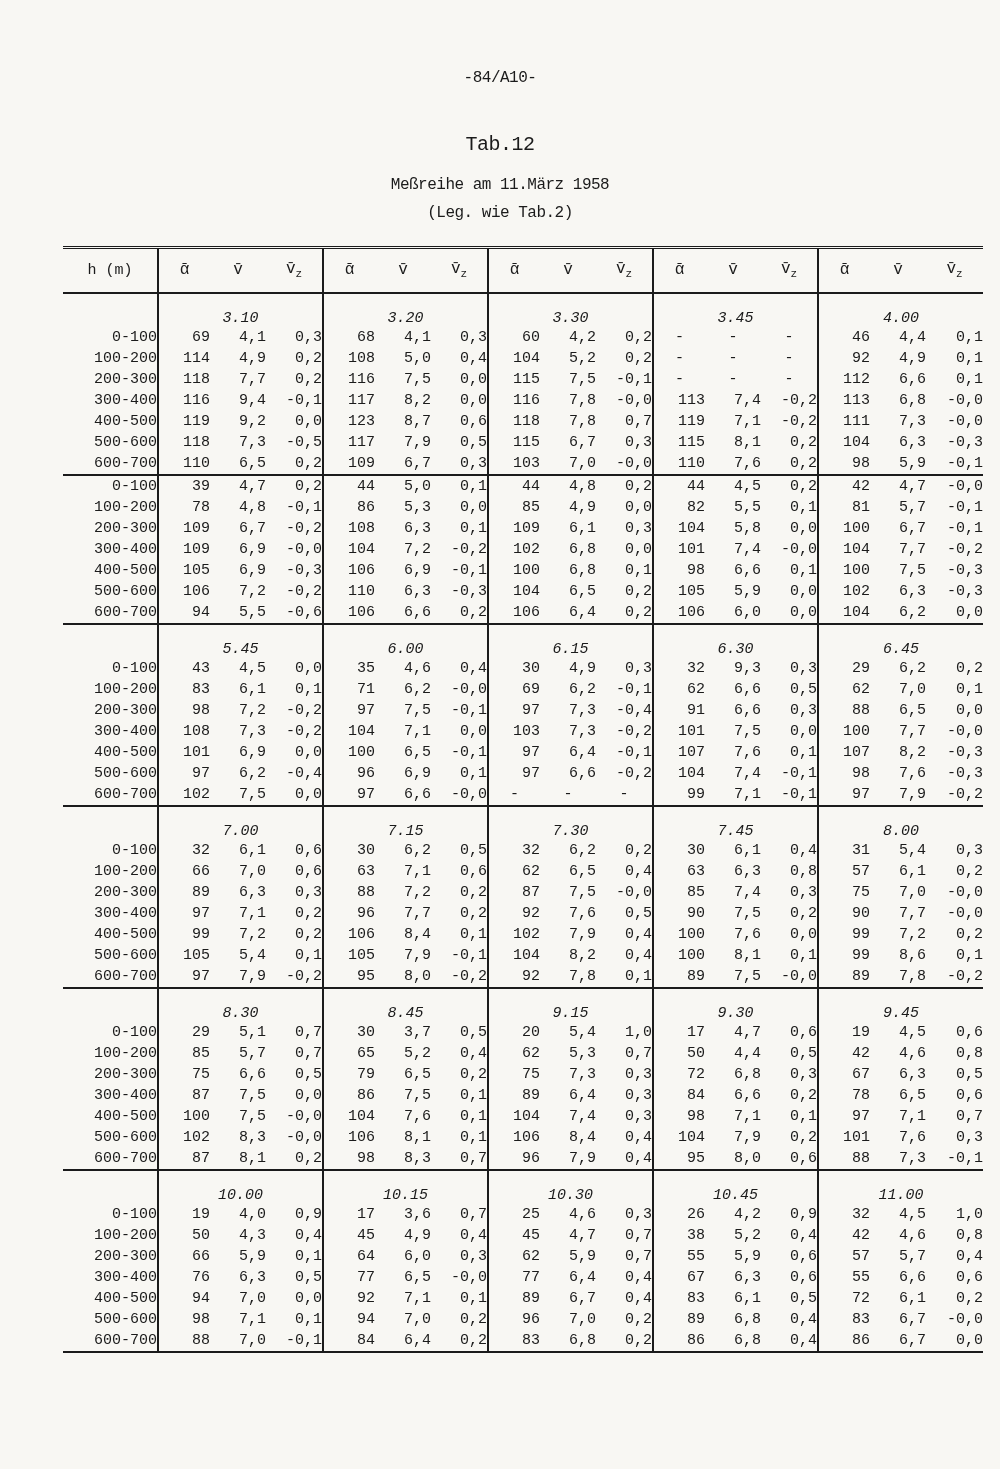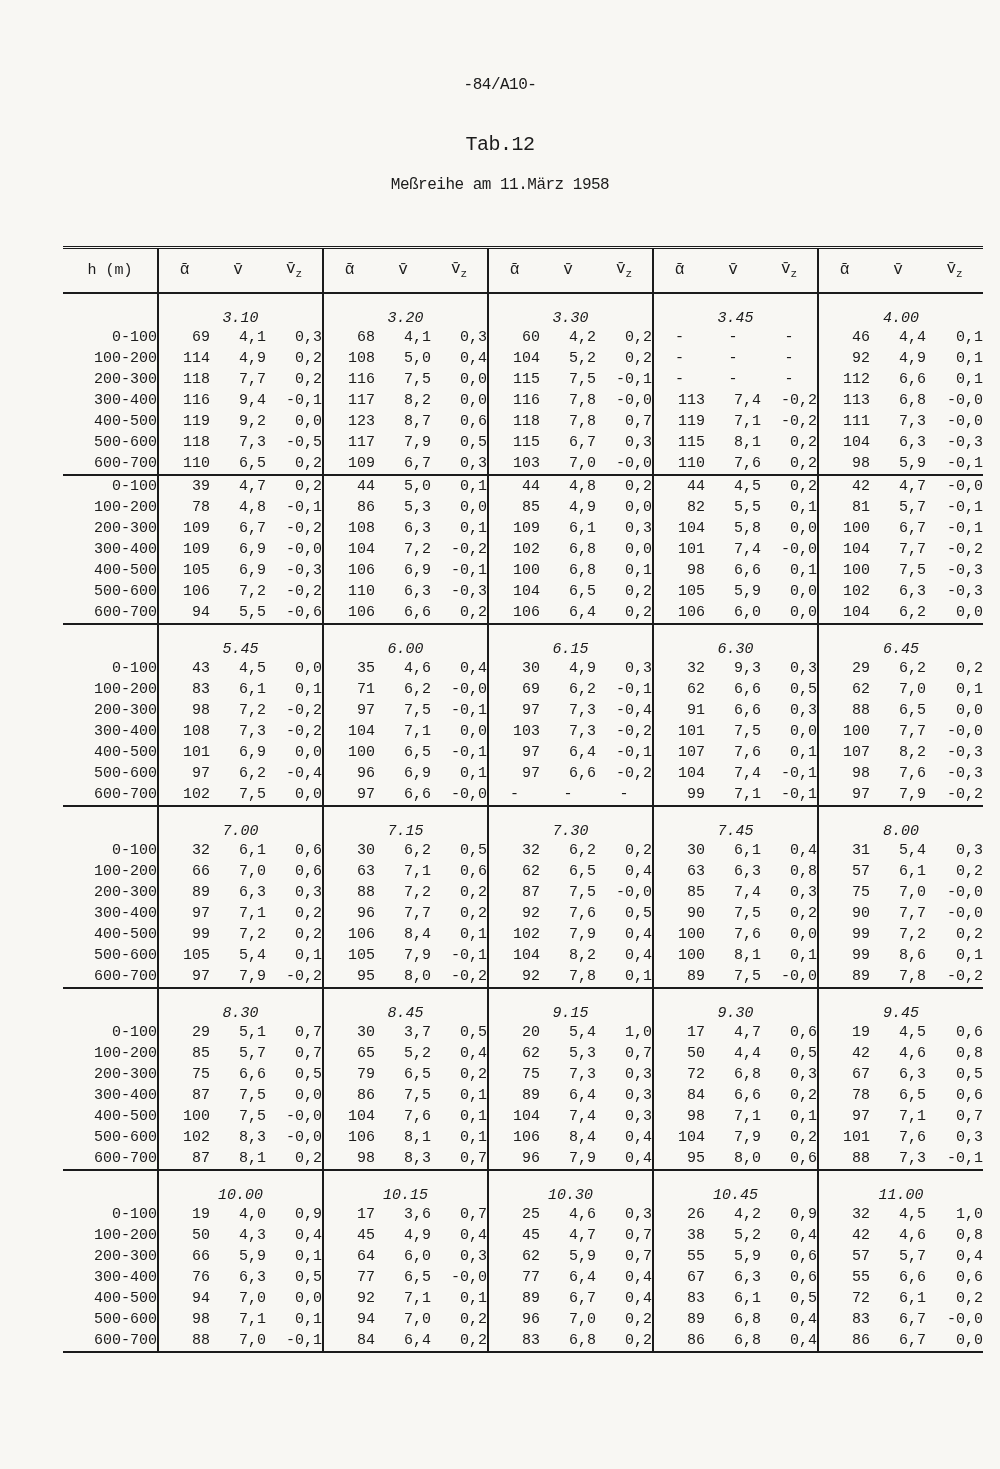--- a/index.html
+++ b/index.html
@@ -18,21 +18,21 @@
     overflow: hidden;
   }
   .title-line {
     position: absolute;
     left: 0;
     width: 1000px;
     text-align: center;
     letter-spacing: -0.5px;
     white-space: pre;
   }
-  .page-number { top: 76px;  font-size: 16px; }
+  .page-number { top: 69px;  font-size: 16px; }
   .tab-label   { top: 133px; font-size: 20px; }
   .subtitle    { top: 176px; font-size: 16px; }
   .legend-note { top: 204px; font-size: 16px; }
 
   table.meas {
     position: absolute;
     left: 63px;
     top: 246px;
     width: 920px;
     border-collapse: collapse;
@@ -71,20 +71,21 @@
   td.vz-col  { padding-right: 8px; }
   td.dash    { text-align: center; padding-right: 0; }
 </style>
 </head>
 <body>
 
 <div class="page">
   <div class="title-line page-number">-84/A10-</div>
   <div class="title-line tab-label">Tab.12</div>
   <div class="title-line subtitle">Meßreihe am 11.März 1958</div>
+  <div class="title-line legend-note">(Leg. wie Tab.2)</div>
 
   <table class="meas">
       <colgroup>
         <col style="width: 95px;">
         <col style="width: 52px;">
         <col style="width: 56px;">
         <col style="width: 57px;">
         <col style="width: 52px;">
         <col style="width: 56px;">
         <col style="width: 57px;">

